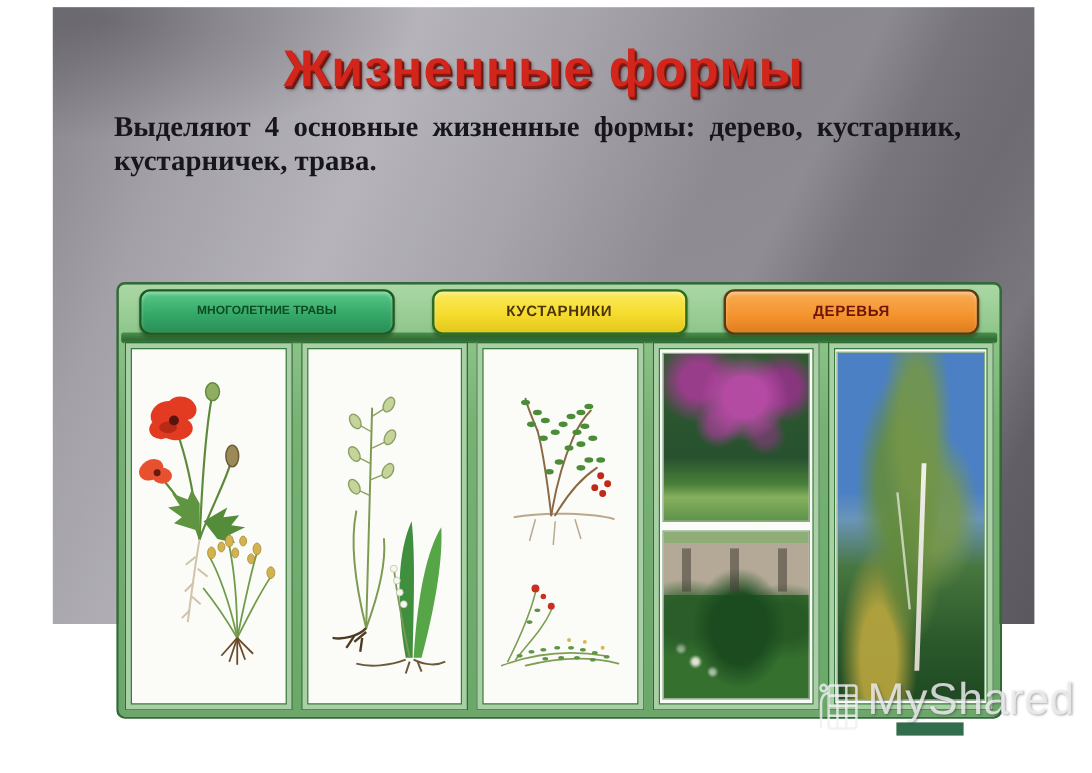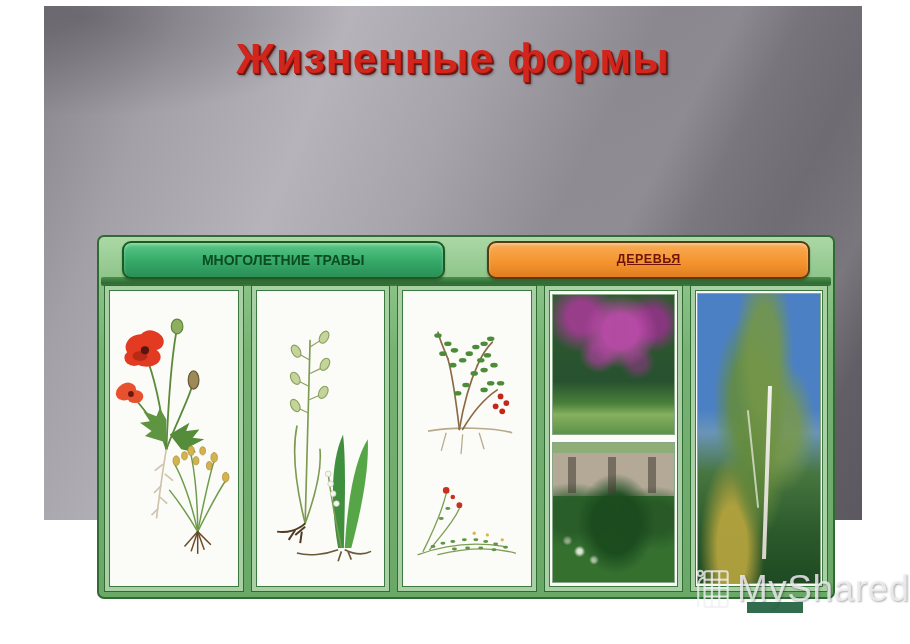--- a/index.html
+++ b/index.html
@@ -24,24 +24,24 @@
   
   .panel{position:absolute;left:53px;top:229px;width:738px;height:364px;box-sizing:border-box;
     background:linear-gradient(180deg,#abd8a6 0%,#8cc488 12%,#77b273 32%,#6aa868 100%);
     border:2px solid #2f6b33;border-radius:7px;z-index:1;}
   .tabs-row{position:absolute;left:5px;right:5px;top:4px;height:40px;display:flex;gap:7px;z-index:2;}
   .tab-slot{flex:1;display:flex;justify-content:center;align-items:flex-start;}
   .tab{box-sizing:border-box;width:90%;height:38px;display:flex;align-items:center;justify-content:center;
     border-radius:9px;border:2px solid #1d5a22;font-weight:bold;text-align:center;line-height:1.05;
     box-shadow:0 2px 2px rgba(20,50,20,.35), inset 0 2px 3px rgba(255,255,255,.35);}
   .tab-1{background:linear-gradient(180deg,#5cb0e4,#3e97d3 55%,#2f7cbc);color:#16357d;font-size:10.5px;}
-  .tab-2{background:linear-gradient(180deg,#58c887,#35a868 55%,#2a8f56);color:#0b4c21;font-size:14px;}
+  .tab-2{background:linear-gradient(180deg,#58c887,#35a868 55%,#2a8f56);color:#0b4c21;font-size:10px;}
   .tab-3{background:linear-gradient(180deg,#bede63,#a6d148 55%,#8cbc38);color:#2c3a0c;font-size:12.5px;letter-spacing:.5px;}
   .tab-4{background:linear-gradient(180deg,#fae95c,#f6dc2e 55%,#e4c71e);color:#4c3505;font-size:12.5px;letter-spacing:.5px;border-color:#2f6b1c;}
-  .tab-5{background:linear-gradient(180deg,#f8ab55,#f59530 55%,#e07e1e);color:#6e1407;font-size:12.5px;letter-spacing:.5px;border-color:#5a3a10;text-decoration:underline;}
+  .tab-5{background:linear-gradient(180deg,#f8ab55,#f59530 55%,#e07e1e);color:#6e1407;font-size:12.5px;letter-spacing:.5px;border-color:#5a3a10;}
   .tab-base{position:absolute;left:2px;right:2px;top:40px;height:9px;z-index:1;border-radius:2px;
     background:linear-gradient(180deg,#4c8f4c,#2f6b33 70%,#3f7f3f);}
   .cards-row{position:absolute;left:5px;right:5px;top:48px;bottom:5px;display:flex;gap:7px;z-index:2;}
   .card{position:relative;flex:1;box-sizing:border-box;background:#fbfbf8;border:1px solid #2f6b33;
     box-shadow:inset 0 0 0 4px #a8d0a4, inset 0 0 0 5px #3a7a3e;
     padding:10px 7px;display:flex;}
   .card svg{width:100%;height:100%;}
   .card-photos{flex-direction:column;gap:7px;padding:8px 7px;}
   .photo{box-sizing:border-box;width:100%;border:1px solid #88a888;}
   .photo-lilac{flex:1;background:
@@ -67,42 +67,46 @@
     radial-gradient(ellipse at 42% 38%,rgba(100,140,62,.9) 0 18%,transparent 36%),
     radial-gradient(ellipse at 68% 46%,rgba(120,152,74,.85) 0 14%,transparent 30%),
     radial-gradient(ellipse at 50% 58%,rgba(96,134,58,.8) 0 16%,transparent 32%),
     radial-gradient(ellipse at 28% 88%,rgba(186,166,62,.9) 0 12%,transparent 26%),
     linear-gradient(180deg,#4b80c4 0 40%,#6a94b8 48%,#47763f 62%,#2c5a2c 82%,#1f4a22 100%);}
   .photo-birch::before{content:"";position:absolute;left:55%;top:32%;width:4px;height:60%;
     background:linear-gradient(#f2f0ea,#d8d4c8);transform:rotate(2deg);}
   .photo-birch::after{content:"";position:absolute;left:44%;top:40%;width:2px;height:34%;
     background:rgba(240,238,230,.7);transform:rotate(-6deg);}
   
-  .watermark{position:absolute;left:650px;top:556px;display:flex;align-items:flex-end;gap:3px;z-index:3;
+  .watermark{position:absolute;left:636px;top:556px;display:flex;align-items:flex-start;gap:3px;z-index:3;
     color:rgba(242,242,245,.82);font-size:37px;font-weight:400;letter-spacing:.5px;
     text-shadow:1px 1px 2px rgba(40,40,40,.4);}
   .wm-bar{position:absolute;left:703px;top:596px;width:56px;height:11px;background:#1b5c3a;opacity:.9;z-index:3;}
 </style>
 </head>
 <body>
 
 <div class="page">
   <div class="slide">
 
     <div class="title">Жизненные формы</div>
 
     <div class="bodytext">
+      <p>Выделяют 4 основные жизненные формы: дерево, кустарник, кустарничек, трава.</p>
     </div>
 
     <div class="panel">
       <div class="tab-base"></div>
 
       <div class="tabs-row">
         <div class="tab-slot">
           <div class="tab tab-2">МНОГОЛЕТНИЕ ТРАВЫ</div>
+        </div>
+        <div class="tab-slot">
+          <div class="tab tab-4">КУСТАРНИКИ</div>
         </div>
         <div class="tab-slot">
           <div class="tab tab-5">ДЕРЕВЬЯ</div>
         </div>
       </div>
 
       <div class="cards-row">
 
         <div class="card">
           <svg viewBox="0 0 150 310" preserveAspectRatio="xMidYMid meet">

